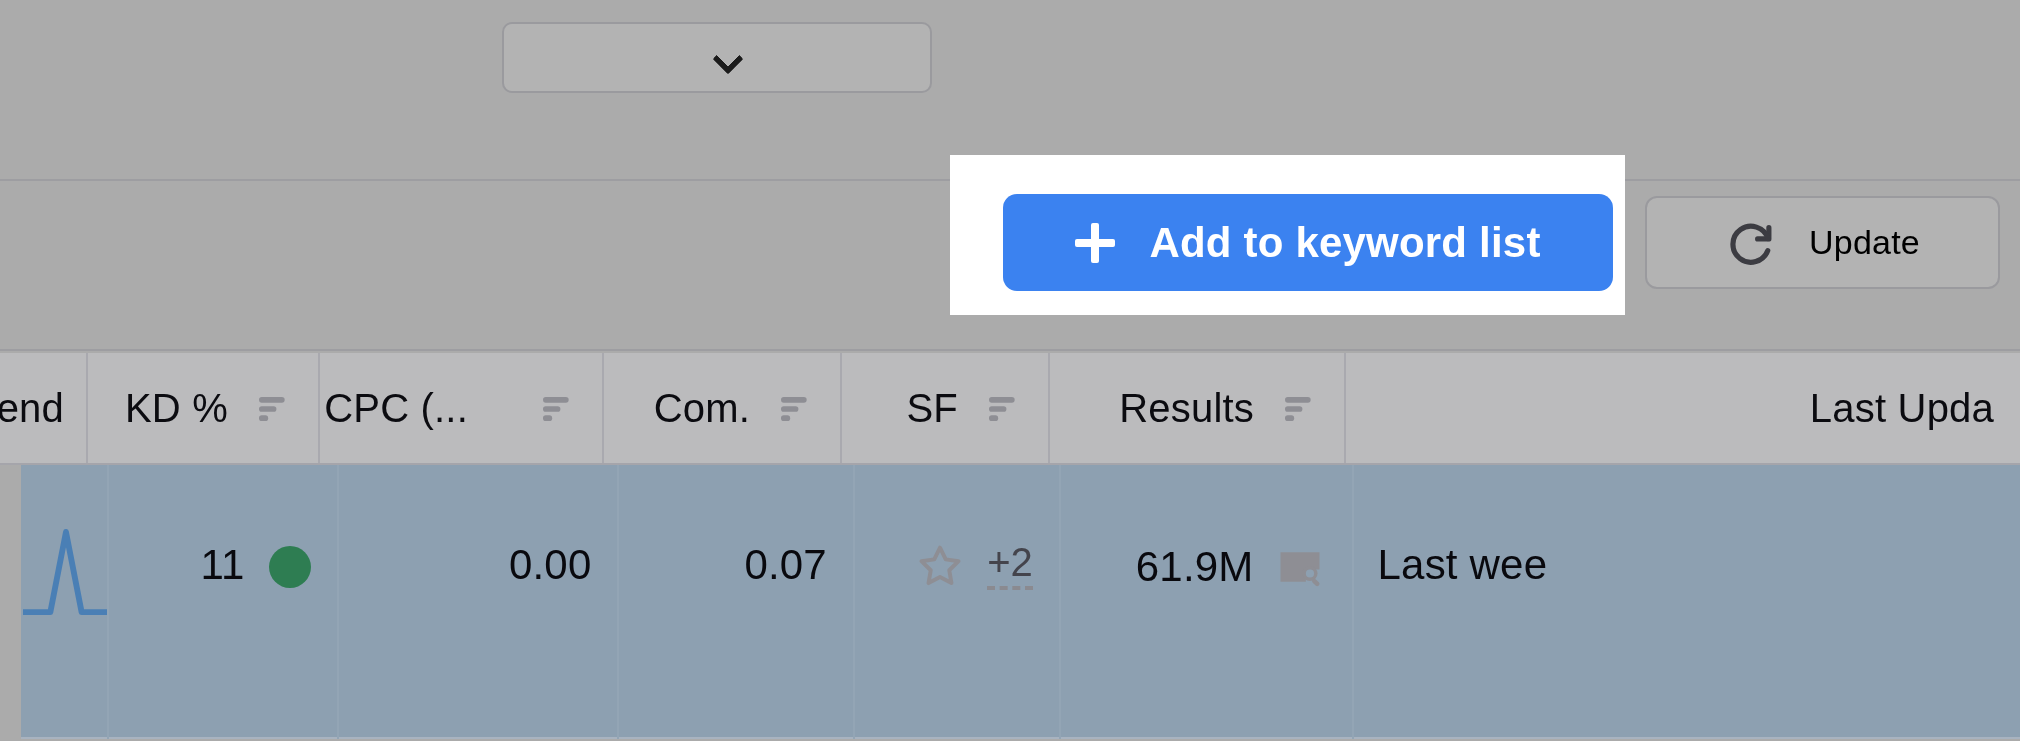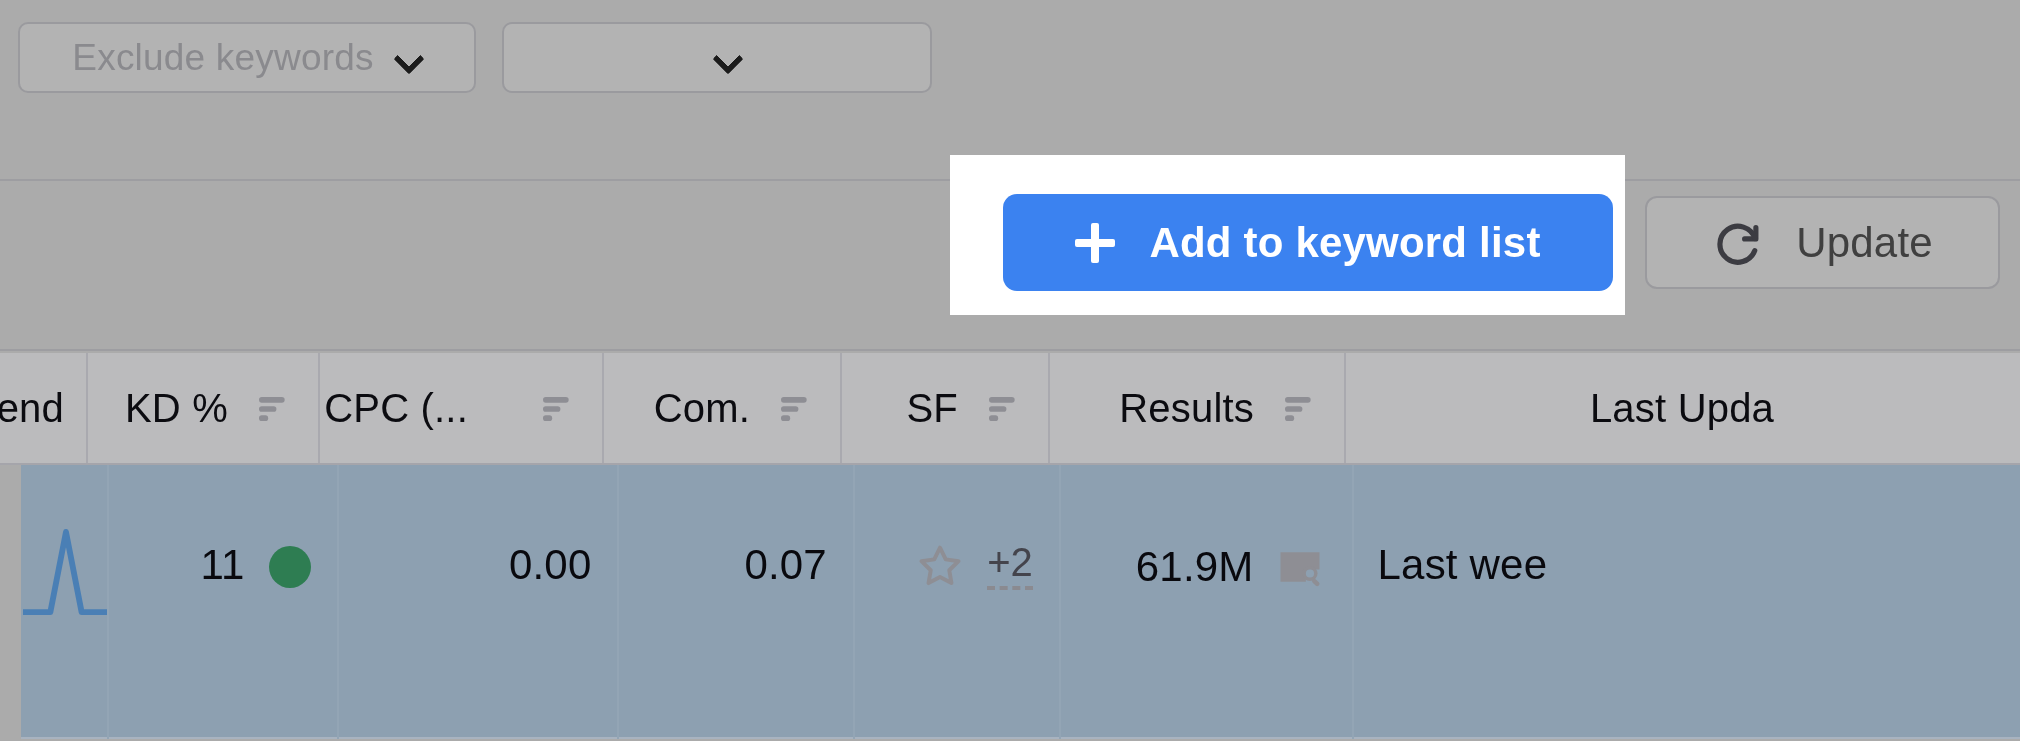--- a/index.html
+++ b/index.html
@@ -147,22 +147,22 @@
     align-items: center;
     justify-content: center;
     cursor: pointer;
   }
   .btn-update .refresh-icon {
     margin-right: 30px;
     flex: none;
     display: block;
   }
   .btn-update .update-label {
-    font-size: 42px;
-    color: #404040;
+    font-size: 34px;
+    color: #000000;
     letter-spacing: 0.2px;
     white-space: nowrap;
   }
 
   
   .table {
     position: absolute;
     left: 0; top: 353px;
     width: 2020px;
   }
@@ -267,24 +267,20 @@
 
   .spark { display: block; margin-left: 2px; }
 </style>
 </head>
 <body>
 
 <div class="screen">
 
   <div class="filter-bar">
 
-    <div class="filter-chip" id="chip-exclude">
-      <span class="chip-label">Exclude keywords</span>
-      <span class="chev"></span>
-    </div>
 
     <div class="filter-chip" id="chip-advanced">
       <span class="chev"></span>
     </div>
 
   </div>
 
   <div class="toolbar">
 
     <div class="highlight-box"></div>
@@ -350,21 +346,21 @@
 
       <div class="th c-results">
         <span class="th-label">Results</span>
         <svg class="sort-icon" viewBox="0 0 24 24">
           <rect x="6" y="6" width="14" height="3.1" rx="1.55" fill="#8e8e94"></rect>
           <rect x="6" y="11" width="9.5" height="3.1" rx="1.55" fill="#8e8e94"></rect>
           <rect x="6" y="16" width="5" height="3.1" rx="1.55" fill="#8e8e94"></rect>
         </svg>
       </div>
 
-      <div class="th c-last" style="justify-content:center; padding-left:24px;">
+      <div class="th c-last" style="justify-content:flex-end; padding-left:24px;">
         <span class="th-label">Last Upda</span>
       </div>
 
     </div>
 
     <div class="trow">
 
       <div class="td c-trend">
         <svg class="spark" width="86" height="120" viewBox="0 0 86 120">
           <polyline points="0,100 28,100 44,18 60,100 86,100" fill="none" stroke="#4a7fb5" stroke-width="6" stroke-linejoin="round" stroke-linecap="round"></polyline>

